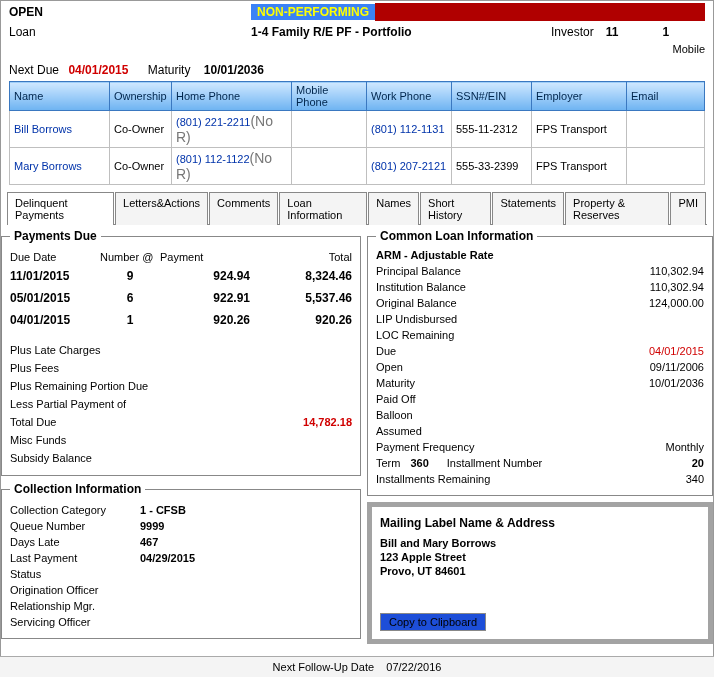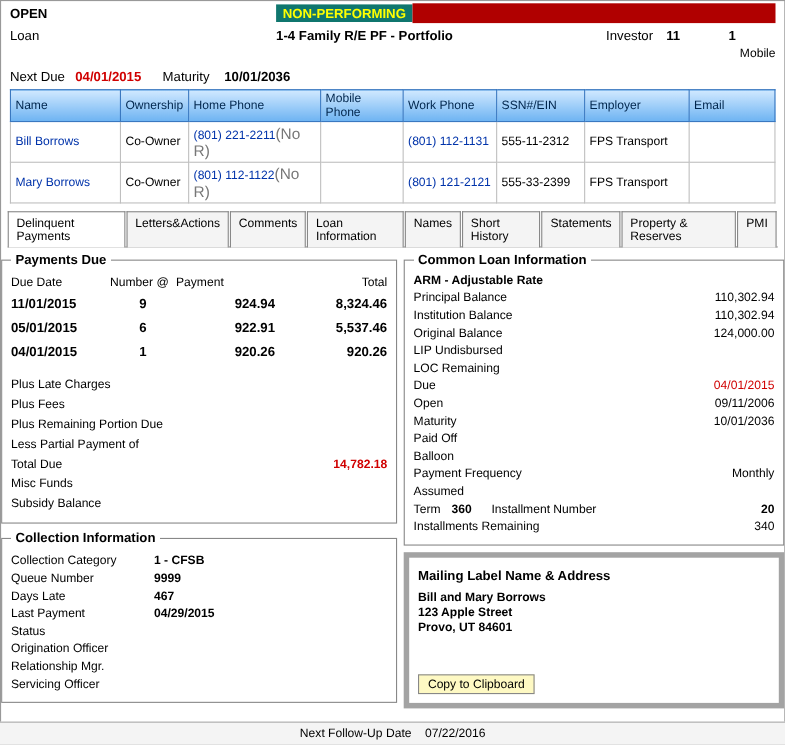--- a/index.html
+++ b/index.html
@@ -9,21 +9,21 @@
     background: #fff;
     width: 714px;
     height: 677px;
     overflow: hidden;
     border: 1px solid #999;
   }
   .header-row1 { display: flex; padding: 2px 8px; align-items: center; }
   .open-label { font-weight: bold; font-size: 12px; width: 242px; }
   .status-bar { display: flex; align-items: center; flex: 1; }
   .status-badge {
-    background: #0f766e; color: #ffff00; font-weight: bold;
+    background: #3b82f6; color: #ffff00; font-weight: bold;
     padding: 1px 6px; font-size: 12px; display: inline-block;
   }
   .status-bar-red { background: #b00000; height: 18px; flex: 1; }
   .header-row2 { display: flex; padding: 2px 8px; align-items: center; }
   .loan-label { font-size: 12px; width: 242px; }
   .loan-type { font-size: 12px; font-weight: bold; width: 300px; }
   .investor-block { display: flex; gap: 12px; font-size: 12px; }
   .investor-block .lbl { }
   .investor-block .val { font-weight: bold; }
   .header-row3 { padding: 2px 8px; display:flex; justify-content:flex-end; }
@@ -87,21 +87,21 @@
 
   .coll-row { display:flex; font-size:11px; padding:2px 0; }
   .coll-row .lbl { width: 130px; }
   .coll-row .val { font-weight: bold; }
 
   .mail-box { border: 5px solid #a3a3a3; padding: 8px; }
   .mail-box .title { font-weight: bold; padding-bottom: 6px; font-size: 12px; }
   .mail-box div { font-size: 11px; padding: 1px 0; }
   .mail-box button {
     margin-top: 35px; font-size: 11px; padding: 2px 8px;
-    border: 1px solid #888; background: #fef9c3; cursor: pointer;
+    border: 1px solid #888; background: #1d4ed8; cursor: pointer;
   }
 
   .footer {
     position: absolute; bottom: 0; left: 0; right: 0;
     border-top: 1px solid #aaa; background: #f4f4f4;
     text-align: center; padding: 4px; font-size: 11px;
     width: 714px;
   }
   .subtitle { font-weight: bold; font-size: 11px; padding-bottom:2px; }
 </style>
@@ -157,21 +157,21 @@
         <td><span class="blue-link">(801) 112-1131</span></td>
         <td>555-11-2312</td>
         <td>FPS Transport</td>
         <td></td>
       </tr>
       <tr class="sel">
         <td><span class="blue-link">Mary Borrows</span></td>
         <td>Co-Owner</td>
         <td><span class="blue-link">(801) 112-1122</span><span class="norep">(No R)</span></td>
         <td></td>
-        <td><span class="blue-link">(801) 121-2121</span></td>
+        <td><span class="blue-link">(801) 207-2121</span></td>
         <td>555-33-2399</td>
         <td>FPS Transport</td>
         <td></td>
       </tr>
     </tbody>
 </table>
 
 <div class="tabs" id="tabs">
     <div class="tab active">Delinquent Payments</div>
     <div class="tab">Letters&amp;Actions</div>
@@ -314,26 +314,26 @@
         </div>
       <div class="info-row">
           <span class="lbl">Paid Off</span>
           <span class="val"></span>
         </div>
       <div class="info-row">
           <span class="lbl">Balloon</span>
           <span class="val"></span>
         </div>
       <div class="info-row">
+          <span class="lbl">Assumed</span>
+          <span class="val"></span>
+        </div>
+      <div class="info-row">
           <span class="lbl">Payment Frequency</span>
           <span class="val">Monthly</span>
-        </div>
-      <div class="info-row">
-          <span class="lbl">Assumed</span>
-          <span class="val"></span>
         </div>
       <div class="term-row">
         <span class="lbl">Term</span>
         <span class="val">360</span>
         <span class="lbl">Installment Number</span>
         <span class="val" style="margin-left:auto;margin-right:0">20</span>
       </div>
       <div class="info-row">
           <span class="lbl">Installments Remaining</span>
           <span class="val">340</span>

